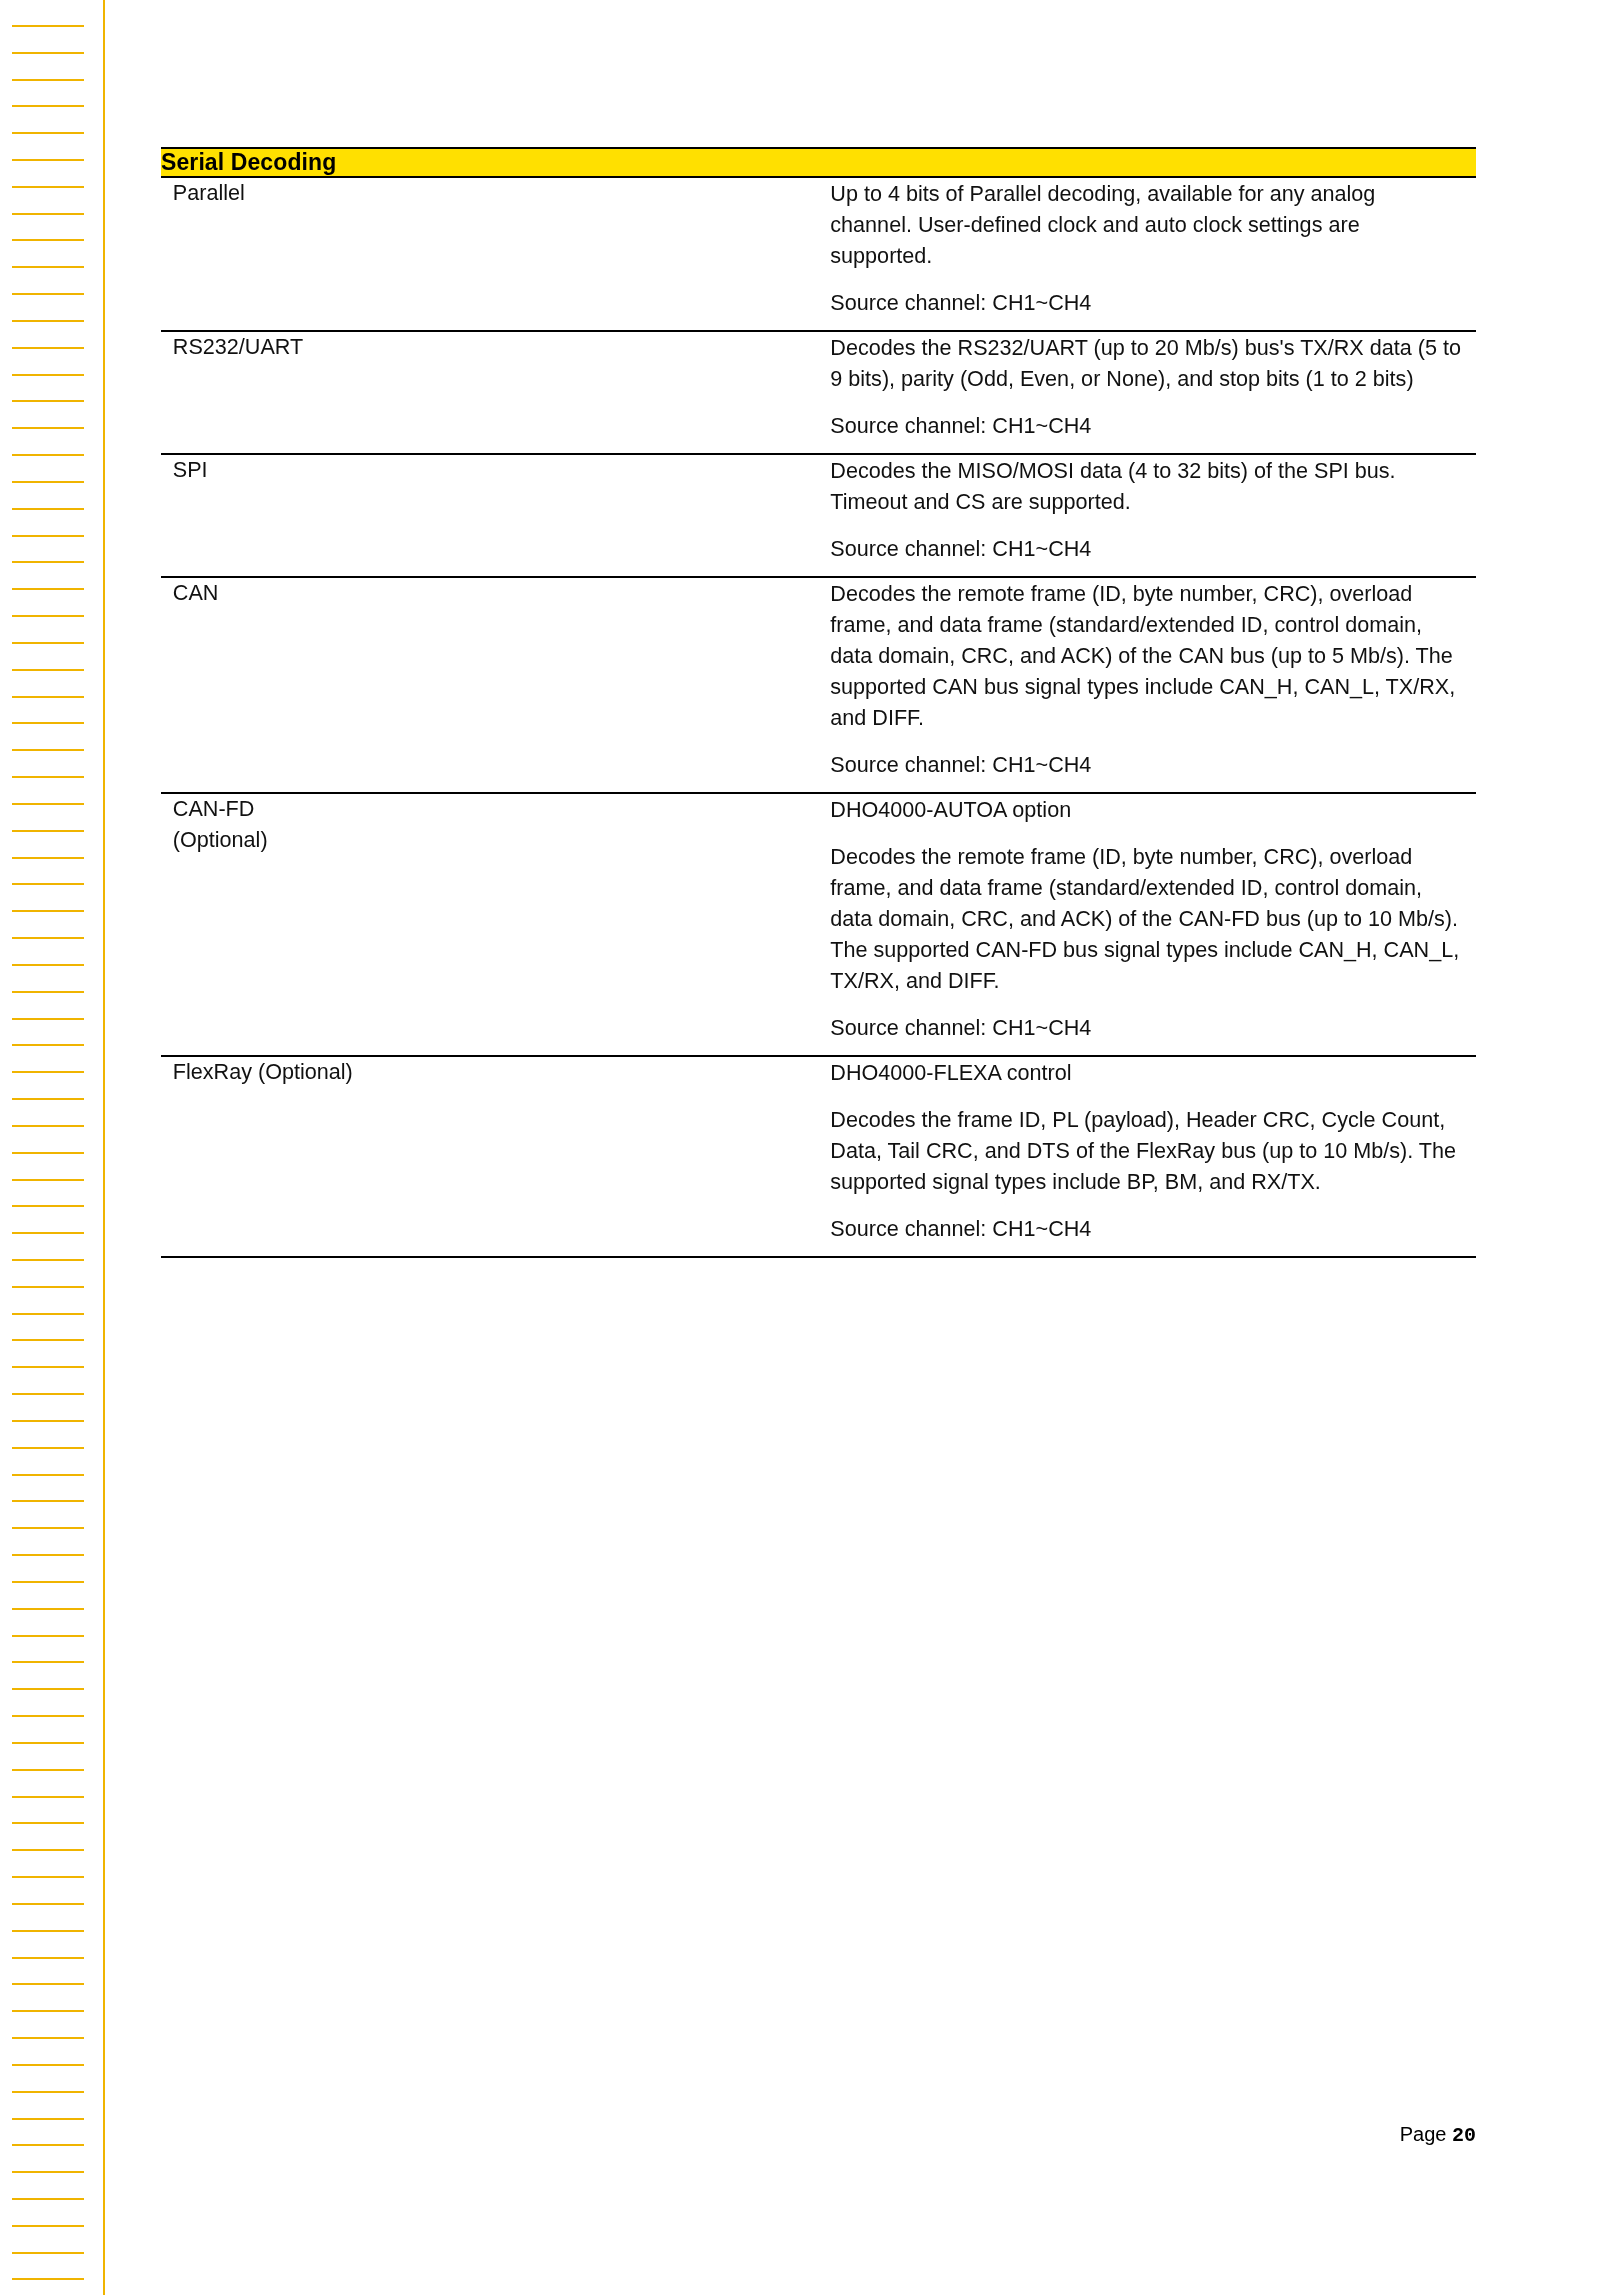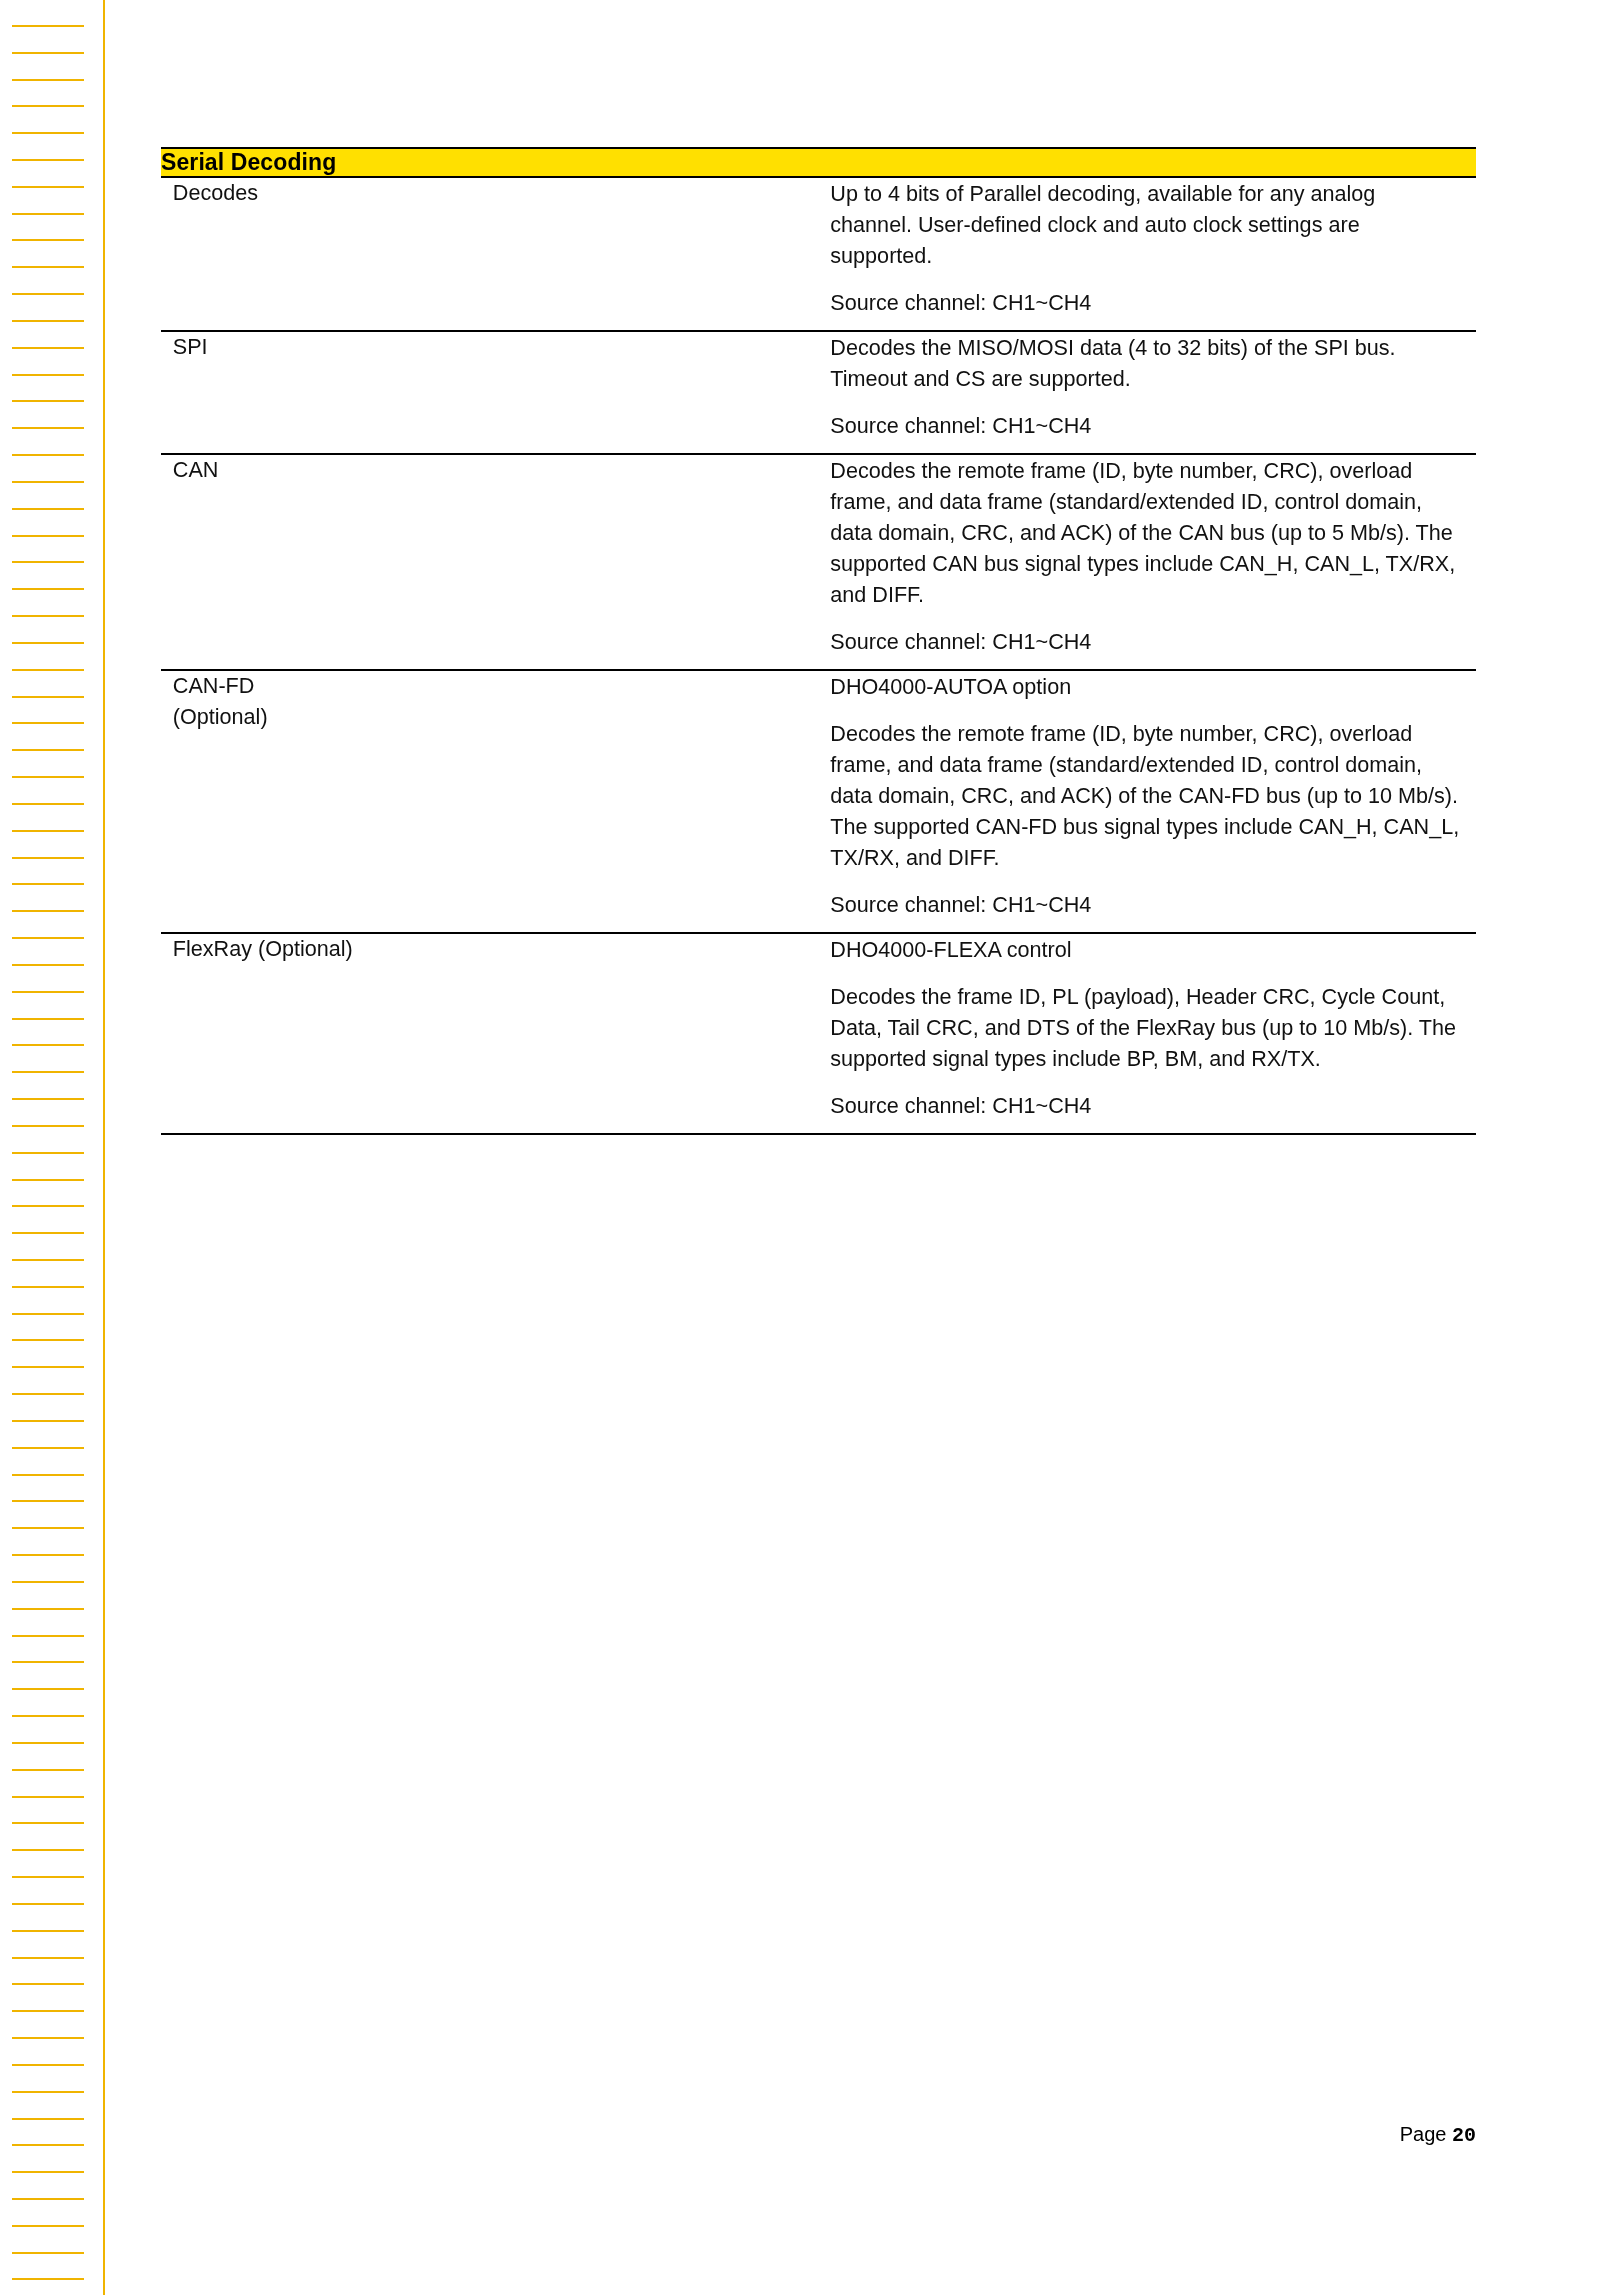--- a/index.html
+++ b/index.html
@@ -225,28 +225,37 @@
     <table class="spec">
       <tbody>
         <tr class="section-header-row">
           <td colspan="2">
             <span class="section-header-title">Serial Decoding</span>
           </td>
         </tr>
 
         <tr class="spec-row">
           <td class="label">
-            <span class="label-inner">Decodes</span>
+            <span class="label-inner">Parallel</span>
           </td>
           <td class="desc">
             <p>Up to 4 bits of Parallel decoding, available for any analog channel. User-defined clock and auto clock settings are supported.</p>
             <p>Source channel: CH1~CH4</p>
           </td>
         </tr>
 
+        <tr class="spec-row">
+          <td class="label">
+            <span class="label-inner">RS232/UART</span>
+          </td>
+          <td class="desc">
+            <p>Decodes the RS232/UART (up to 20 Mb/s) bus's TX/RX data (5 to 9 bits), parity (Odd, Even, or None), and stop bits (1 to 2 bits)</p>
+            <p>Source channel: CH1~CH4</p>
+          </td>
+        </tr>
 
 
         <tr class="spec-row">
           <td class="label">
             <span class="label-inner">SPI</span>
           </td>
           <td class="desc">
             <p>Decodes the MISO/MOSI data (4 to 32 bits) of the SPI bus. Timeout and CS are supported.</p>
             <p>Source channel: CH1~CH4</p>
           </td>

